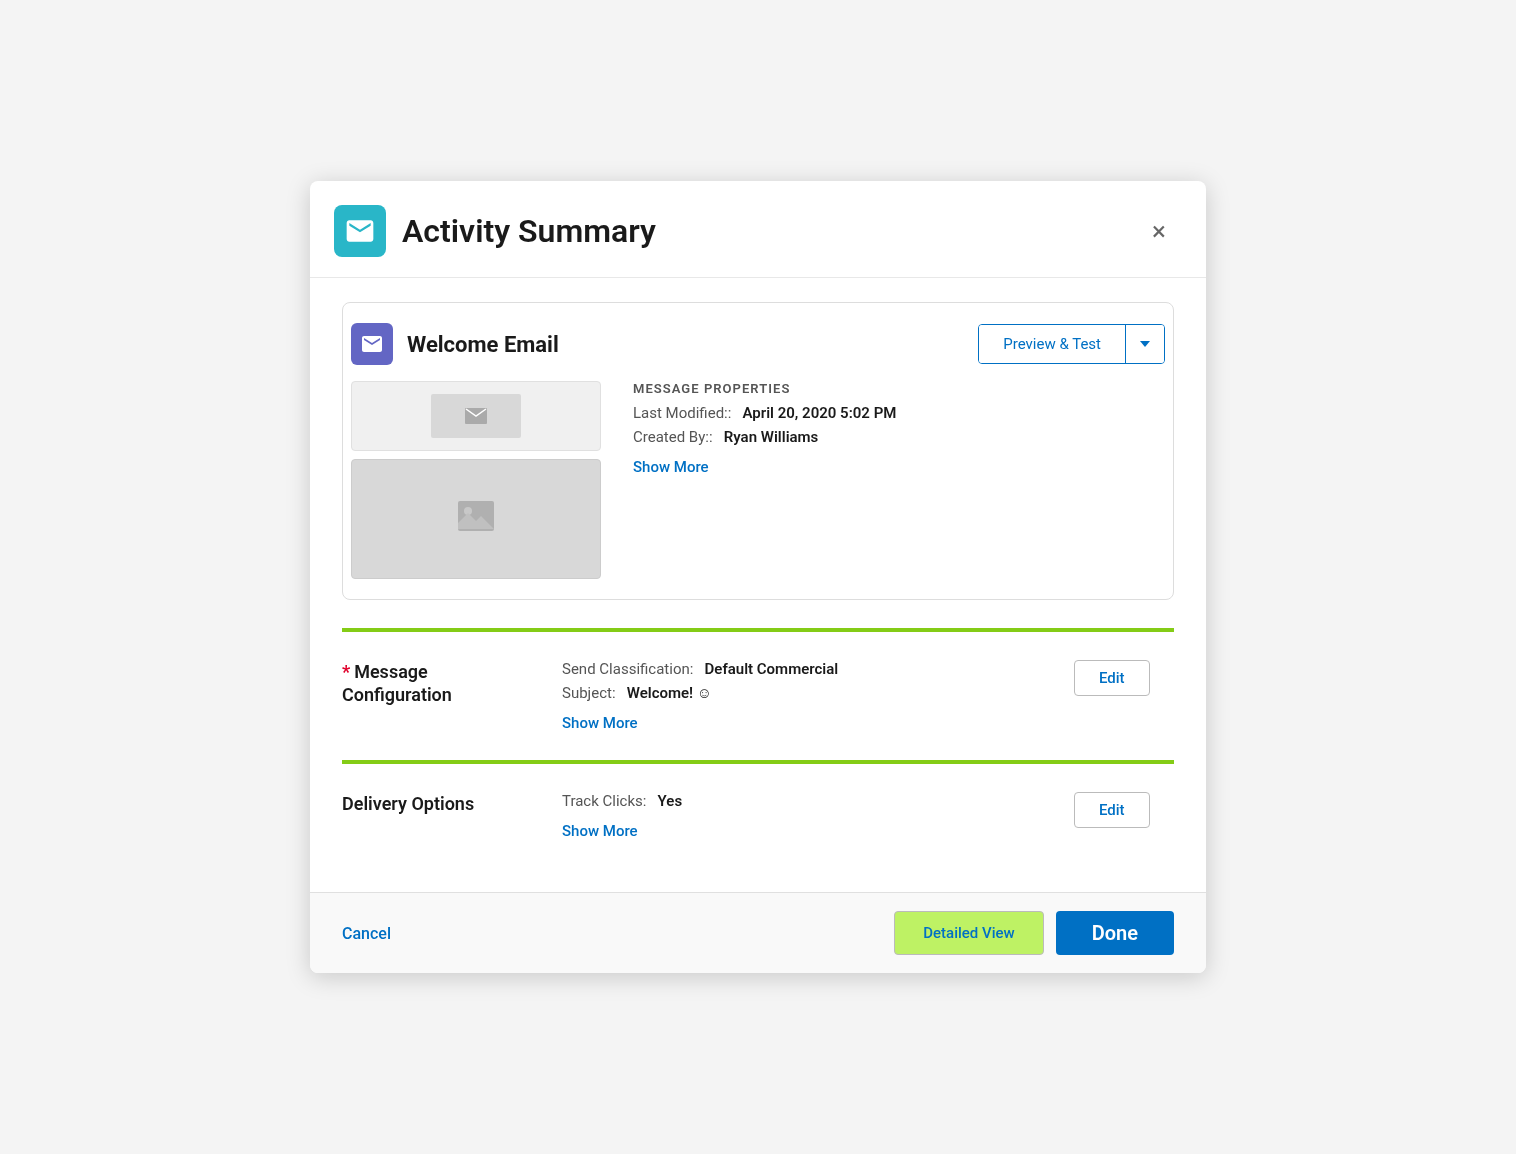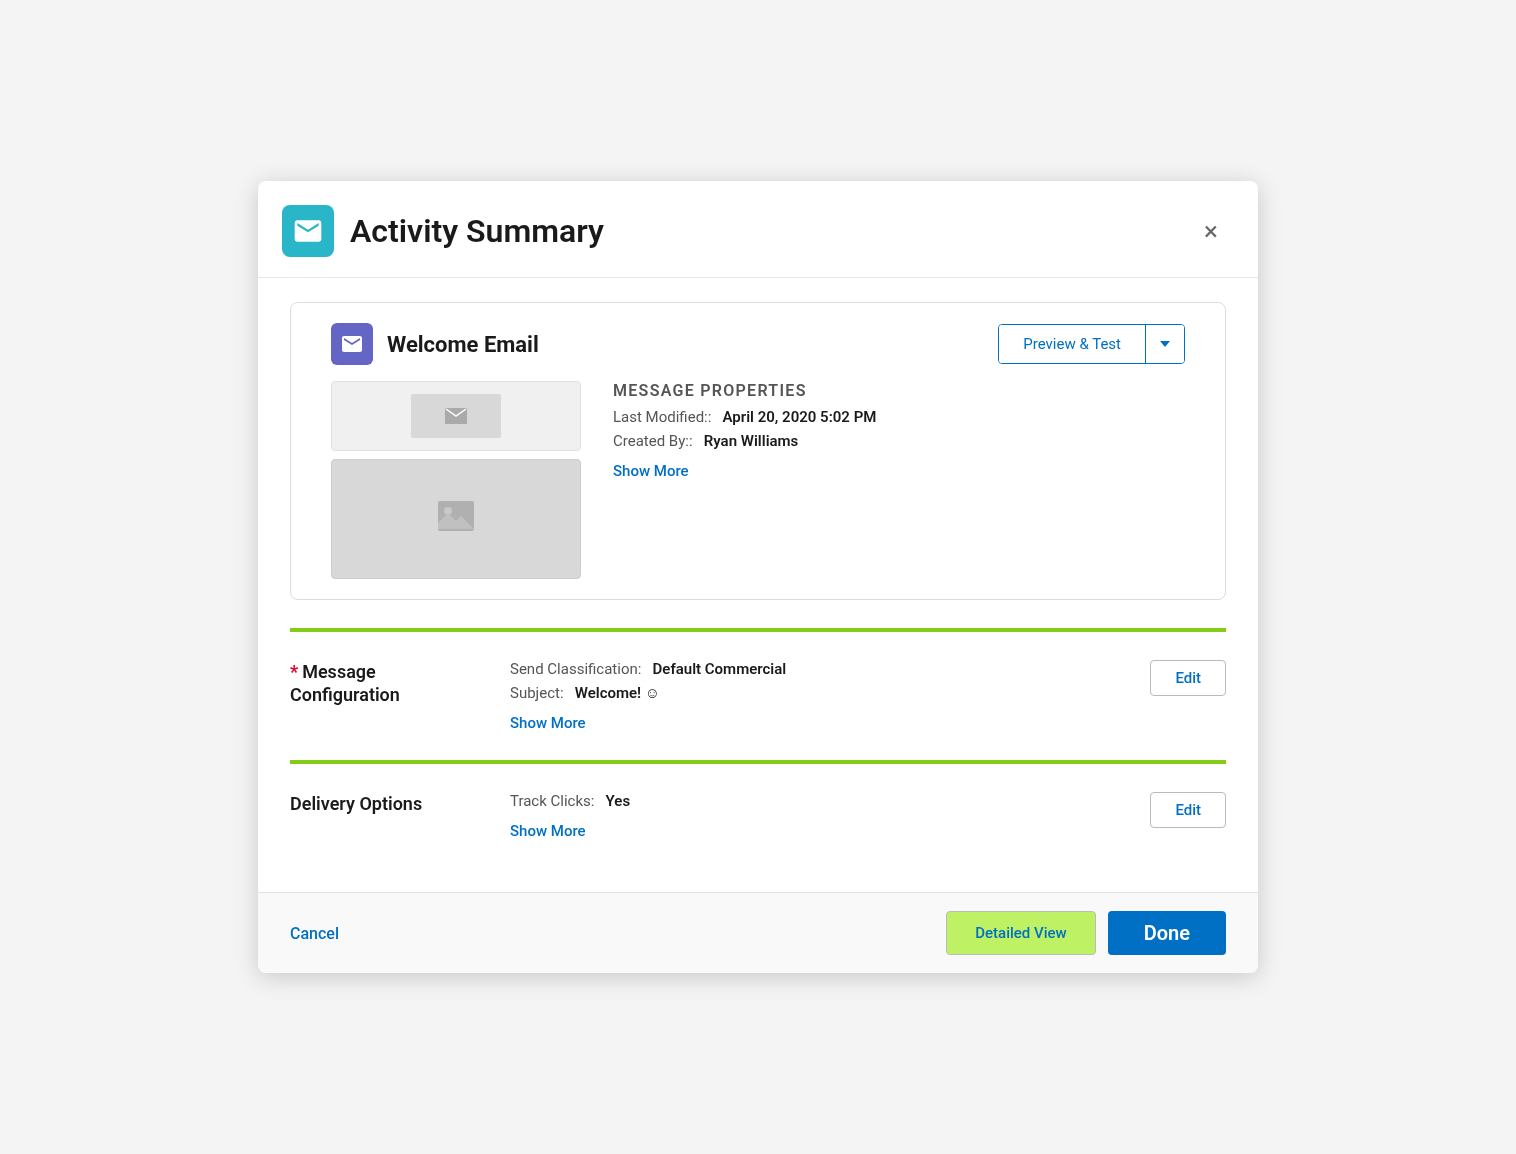--- a/index.html
+++ b/index.html
@@ -13,21 +13,21 @@
       background: #f4f4f4;
       display: flex;
       justify-content: center;
       align-items: center;
       min-height: 100vh;
     }
 
     .modal {
       background: #fff;
       border-radius: 8px;
-      width: 1000px;
+      width: 896px;
       max-width: 98vw;
       box-shadow: 0 4px 24px rgba(0,0,0,0.18);
       overflow: hidden;
       position: relative;
     }
 
     
     .modal-header {
       display: flex;
       align-items: center;
@@ -76,21 +76,21 @@
 
     
     .modal-body {
       padding: 24px 32px;
     }
 
     
     .email-card {
       border: 1px solid #ddd;
       border-radius: 8px;
-      padding: 20px 40px;
+      padding: 20px 8px;
       margin-bottom: 28px;
     }
 
     .email-card-header {
       display: flex;
       align-items: center;
       justify-content: space-between;
       margin-bottom: 16px;
     }
 
@@ -197,21 +197,21 @@
     .img-placeholder-icon {
       color: #b0b0b0;
       font-size: 28px;
     }
 
     .email-properties {
       flex: 1;
     }
 
     .properties-label {
-      font-size: 16px;
+      font-size: 13px;
       font-weight: 600;
       letter-spacing: 0.08em;
       color: #555;
       text-transform: uppercase;
       margin-bottom: 8px;
     }
 
     .property-row {
       font-size: 15px;
       color: #333;
@@ -280,21 +280,20 @@
     }
 
     .section-prop .prop-value {
       font-weight: 600;
       color: #1a1a1a;
     }
 
     .section-right {
       min-width: 100px;
       display: flex;
-      justify-content: flex-end;
     }
 
     .edit-btn {
       background: white;
       border: 1px solid #bbb;
       border-radius: 4px;
       padding: 8px 24px;
       font-size: 15px;
       color: #0070c4;
       cursor: pointer;

